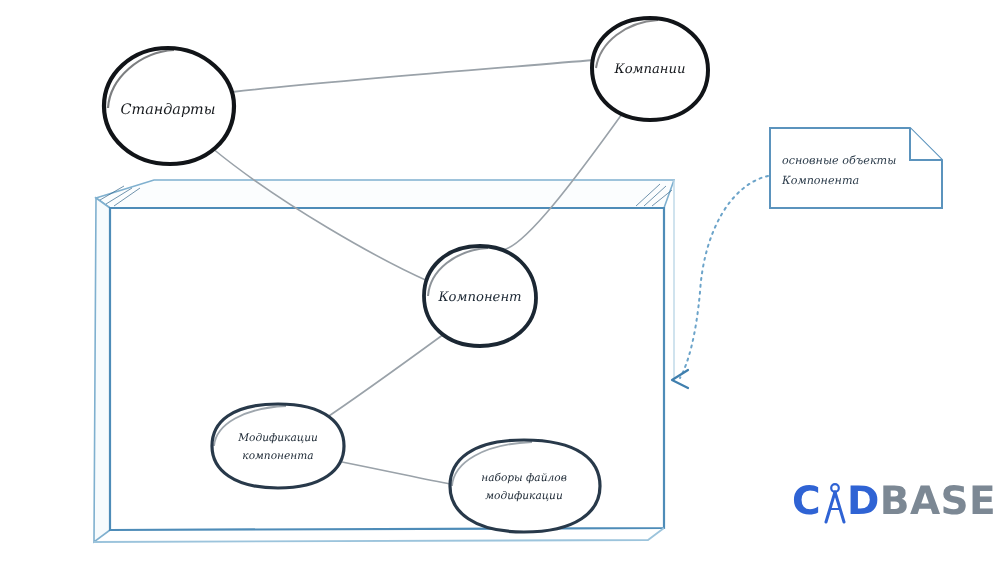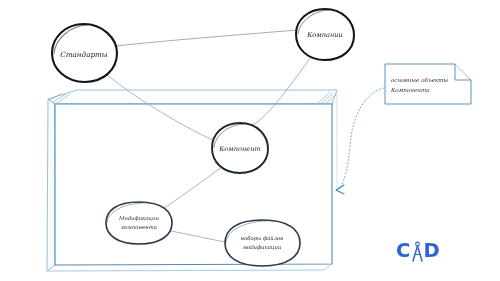--- a/index.html
+++ b/index.html
@@ -147,15 +147,16 @@
     <span class="logo-cad">C</span>
     <span class="logo-mark">
       <svg viewBox="0 0 13 21" width="13" height="21" xmlns="http://www.w3.org/2000/svg">
         <circle cx="6.5" cy="3" r="1.9" fill="none" stroke="#2f63d4" stroke-width="1.1"></circle>
         <path d="M6.5,5 L2,20" stroke="#2f63d4" stroke-width="1.5" stroke-linecap="round"></path>
         <path d="M6.5,5 L11,20" stroke="#2f63d4" stroke-width="1.5" stroke-linecap="round"></path>
         <path d="M3.6,13.5 L9.4,13.5" stroke="#2f63d4" stroke-width="1.0"></path>
       </svg>
     </span>
     <span class="logo-cad">D</span>
+    <span class="logo-base">BASE</span>
   </div>
 
 </div>
 
 </body></html>

